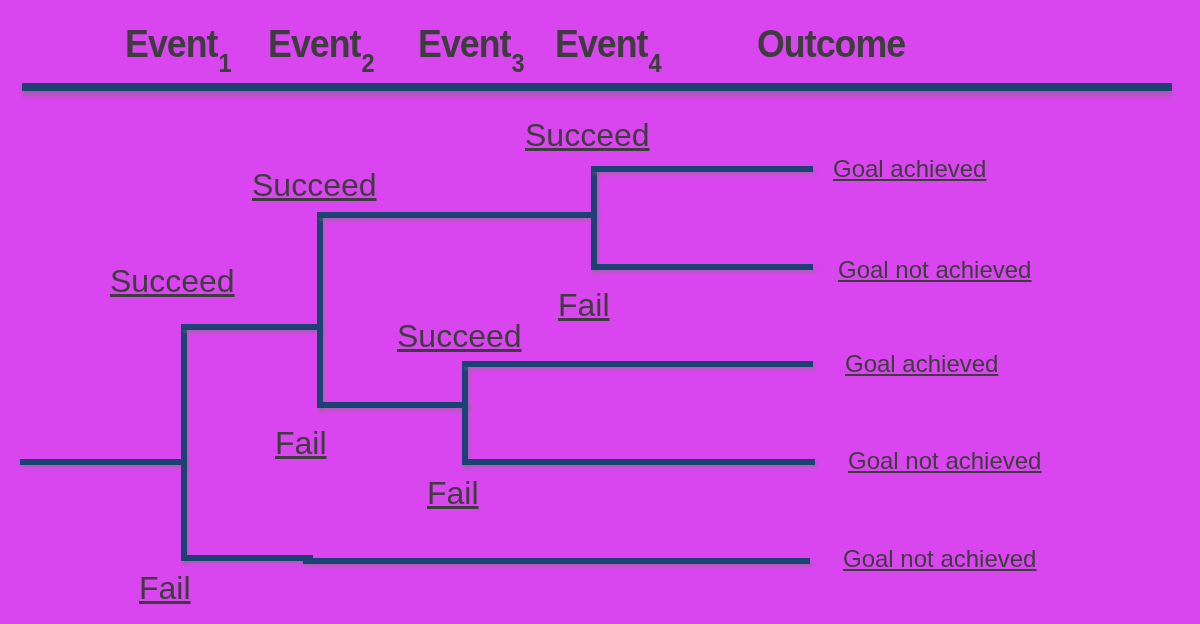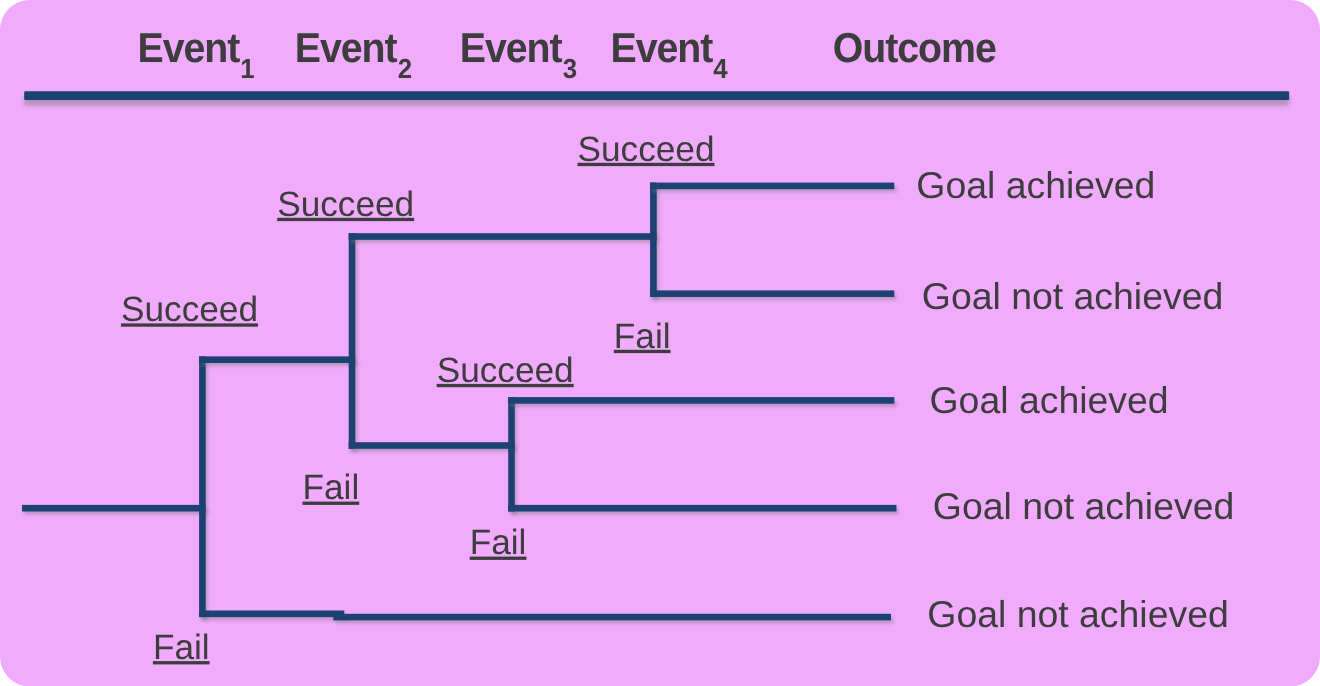--- a/index.html
+++ b/index.html
@@ -1,22 +1,21 @@
 <!DOCTYPE html>
 <html><head>
 <meta charset="utf-8">
 <style>
   html,body{margin:0;padding:0;background:#ffffff;}
   #canvas{
     position:relative;
     width:1200px;height:624px;
-    background:#f0abfc;
+    background:#d946ef;
     overflow:hidden;
     font-family:"Liberation Sans","DejaVu Sans",sans-serif;
-    border-radius:27px;
   }
   
   .hcell{
     position:absolute;
     top:22px;
     color:var(--text,#3d3d3d);
     font-size:38px;
     font-weight:700;
     letter-spacing:-1px;
     line-height:44px;
@@ -53,23 +52,24 @@
     color:var(--text,#3d3d3d);
     font-size:32px;
     line-height:36px;
     white-space:nowrap;
     text-decoration:underline;
   }
   
   .olabel{
     position:absolute;
     color:var(--text,#3d3d3d);
-    font-size:34px;
+    font-size:24px;
     line-height:42px;
     white-space:nowrap;
+    text-decoration:underline;
   }
 </style>
 </head>
 <body>
 
 <div id="canvas" style="--line: #1b4273; --text: #3d3d3d;">
 
   <div>
     <div class="hcell" style="left:125px"><span>Event</span><sub>1</sub></div>
     <div class="hcell" style="left:268px"><span>Event</span><sub>2</sub></div>

